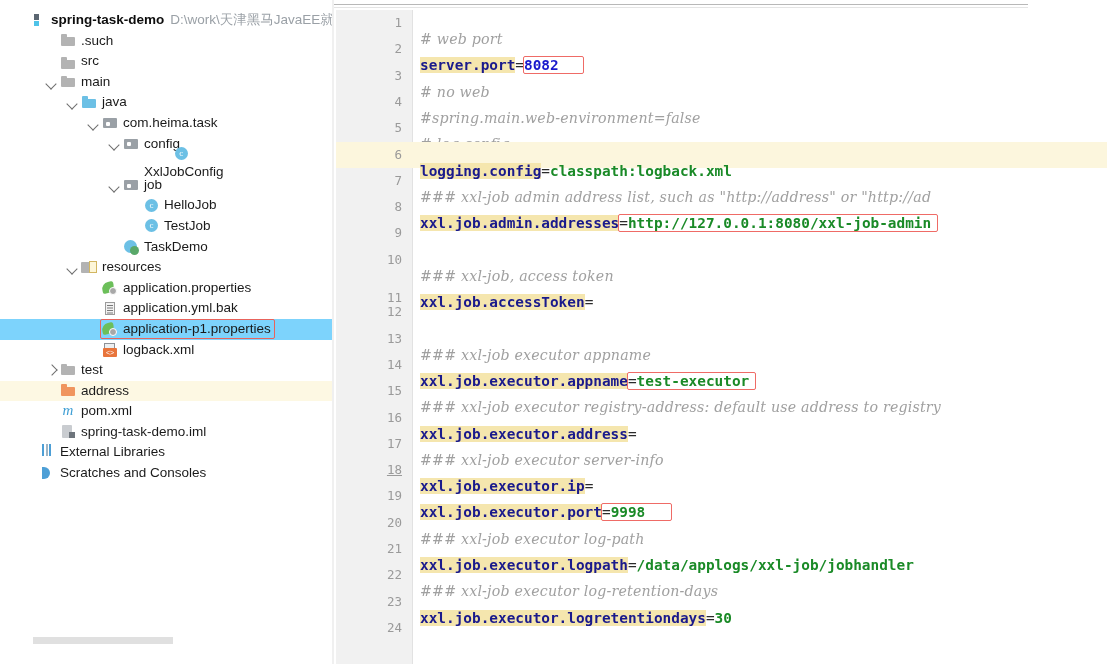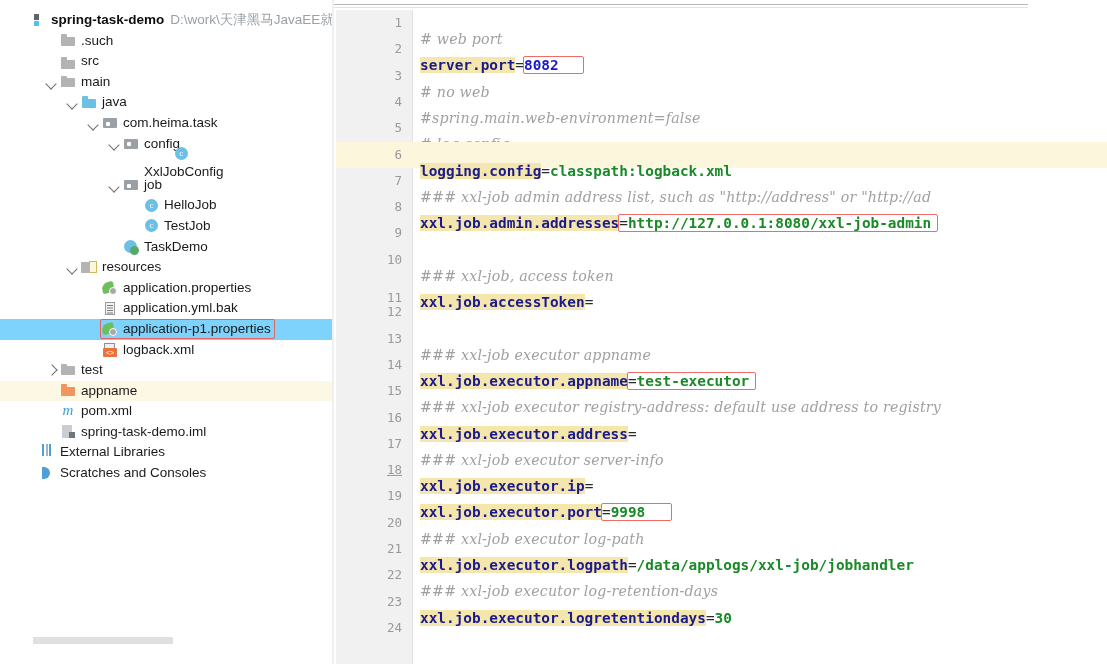--- a/index.html
+++ b/index.html
@@ -362,21 +362,21 @@
           <span style="display: inline-flex; align-items: center;">
             <span class="ico folder"></span>
             <span class="label">test</span>
           </span>
         </div>
         <div class="row excluded">
           <span class="indent" style="width: 45px;"></span>
           <span class="arrow "></span>
           <span style="display: inline-flex; align-items: center;">
             <span class="ico folder orange"></span>
-            <span class="label">appname</span>
+            <span class="label">address</span>
           </span>
         </div>
         <div class="row">
           <span class="indent" style="width: 45px;"></span>
           <span class="arrow "></span>
           <span style="display: inline-flex; align-items: center;">
             <span class="ico maven"></span>
             <span class="label">pom.xml</span>
           </span>
         </div>

